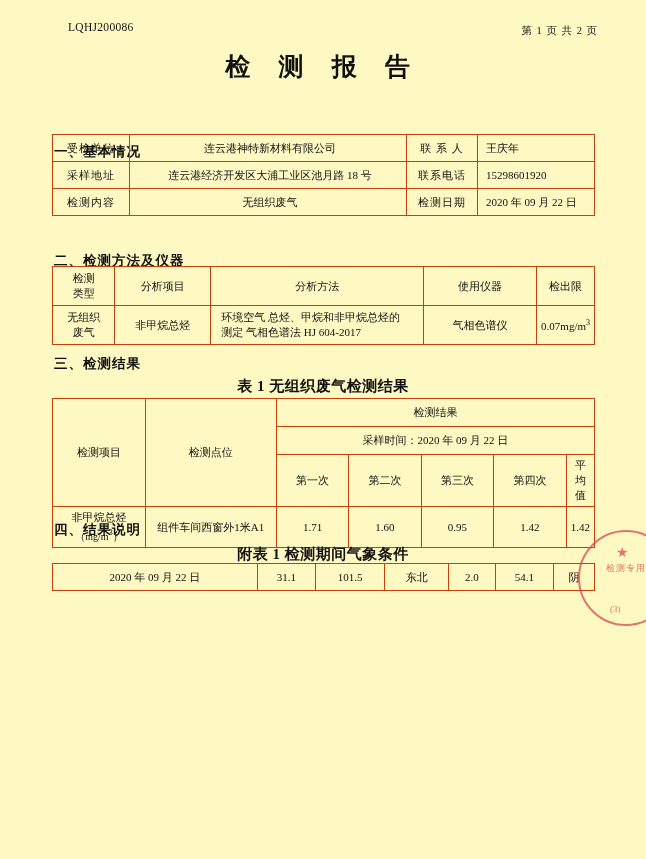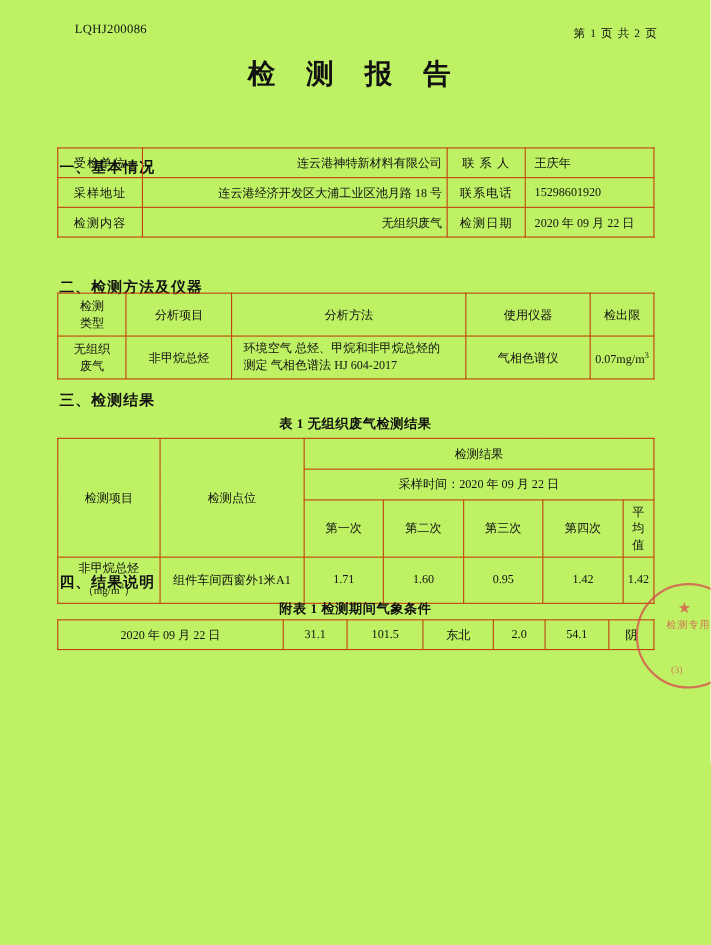--- a/index.html
+++ b/index.html
@@ -13,21 +13,21 @@
     position: relative;
     font-family: "Liberation Serif", "DejaVu Serif", serif;
     color: #111;
     overflow: hidden;
   }
   .page {
     position: absolute;
     left: 0; top: 0;
     width: 646px;
     height: 859px;
-    background: #bef264;
+    background: #fef9c3;
   }
   .doc-code {
     position: absolute;
     left: 68px;
     top: 21px;
     font-size: 11.5px;
     letter-spacing: 0.3px;
     font-family: "Liberation Serif", serif;
   }
   .page-num {
@@ -57,21 +57,21 @@
   .sec1 { left: 54px; top: 103px; margin-top: 40px; }
   .sec2 { left: 54px; top: 252px; }
   .sec3 { left: 54px; top: 355px; }
   .sec4 { left: 54px; top: 521px; }
 
   .tbl-caption {
     position: absolute;
     width: 646px;
     left: 0;
     text-align: center;
-    font-size: 12px;
+    font-size: 15px;
     font-weight: bold;
     letter-spacing: 0.5px;
   }
   .cap1 { top: 377px; }
   .cap2 { top: 545px; }
 
   table {
     position: absolute;
     border-collapse: collapse;
     font-size: 11px;
@@ -84,21 +84,21 @@
     vertical-align: middle;
   }
   
   #t-basic {
     left: 52px;
     top: 134px;
     width: 543px;
   }
   #t-basic td { height: 20px; }
   .lab { text-align: center; width: 68px; letter-spacing: 1px;}
-  .val { text-align: right; padding-left: 8px; }
+  .val { text-align: center; padding-left: 8px; }
   .lab2 { text-align: center; width: 62px; letter-spacing: 1px;}
   .val2 { text-align: left; padding-left: 8px; width: 104px;}
 
   
   #t-method {
     left: 52px;
     top: 266px;
     width: 543px;
     text-align: center;
     font-family: Liberation Serif, serif;

